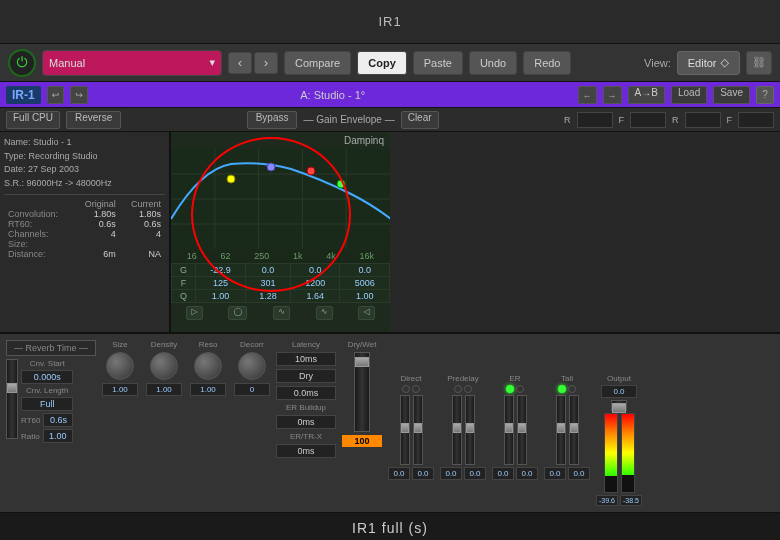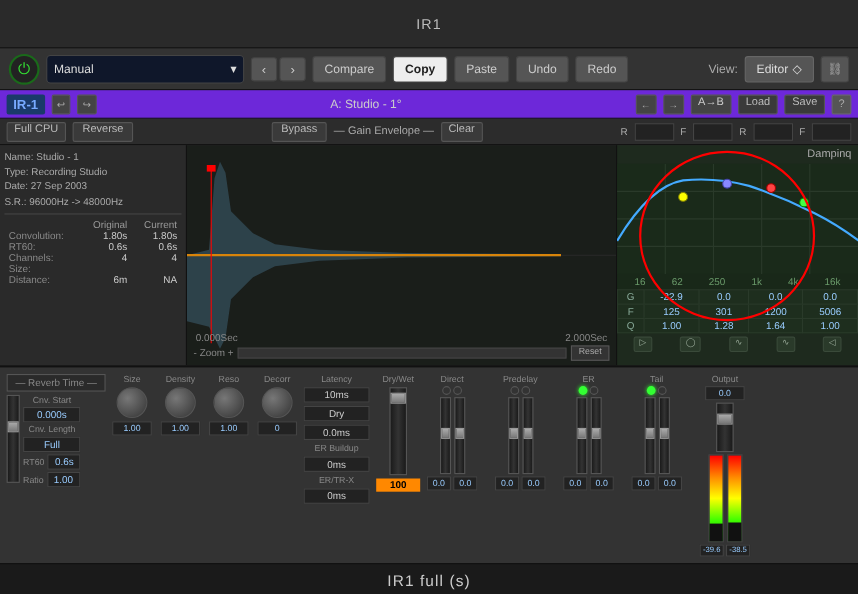--- a/index.html
+++ b/index.html
@@ -42,21 +42,21 @@
       width: 28px; height: 28px;
       border-radius: 50%;
       background: #222;
       border: 2px solid #1a6a1a;
       display: flex; align-items: center; justify-content: center;
       cursor: pointer;
       color: #3d3;
       font-size: 14px;
     }
     .preset-dropdown {
-      background: #0f172a;
+      background: #be185d;
       border: 1px solid #444;
       color: #ddd;
       height: 26px;
       width: 180px;
       padding: 0 6px;
       border-radius: 4px;
       display: flex; align-items: center; justify-content: space-between;
       cursor: pointer;
     }
     .toolbar-btn {
@@ -512,22 +512,23 @@
       font-size: 9px;
       font-weight: bold;
       text-align: center;
       padding: 1px 2px;
       width: 100%;
     }
 
     
     .mixer-section {
       display: flex;
-      gap: 16px;
+      gap: 6px;
       flex: 1;
+      margin-top: 34px;
     }
     .channel-label {
       color: #888;
       font-size: 8px;
       text-align: center;
     }
     .channel-value {
       background: #222;
       border: 1px solid #444;
       color: #9cf;
@@ -718,42 +719,20 @@
       </tr>
       <tr>
         <td class="label-col">Distance:</td>
         <td>6m</td>
         <td>NA</td>
       </tr>
     </tbody>
       </table>
   </div>
 
-  <div class="waveform-panel">
-    <svg class="waveform-svg" xmlns="http://www.w3.org/2000/svg">
-
-      <rect width="100%" height="100%" fill="#1a1e1a"></rect>
-
-      <line x1="0" y1="50%" x2="100%" y2="50%" stroke="#2a2a2a" stroke-width="1"></line>
-
-      <path d="M 0 100 L 20 95 L 25 30 L 30 15 L 35 25 L 40 60 L 60 80 L 80 90 L 120 95 L 200 98 L 340 99 L 340 101 L 200 102 L 120 105 L 80 110 L 60 120 L 40 140 L 35 175 L 30 185 L 25 175 L 20 165 L 0 160 Z" fill="#3a5a6a" opacity="0.6"></path>
-
-      <line x1="0" y1="100" x2="340" y2="100" stroke="#d8840a" stroke-width="2"></line>
-
-      <line x1="22" y1="20" x2="22" y2="180" stroke="red" stroke-width="1"></line>
-      <rect x="18" y="18" width="8" height="6" fill="red"></rect>
-    </svg>
-    <span class="waveform-time">0.000Sec</span>
-    <span class="waveform-time2">2.000Sec</span>
-    <div class="zoom-controls">
-      <span class="zoom-label">- Zoom +</span>
-      <div class="scroll-bar"></div>
-      <div class="reset-btn">Reset</div>
-    </div>
-  </div>
 
   <div class="eq-panel" style="position:relative;">
 
     <div class="red-circle" style="width:160px;height:155px;top:5px;left:20px;"></div>
 
     <div class="eq-header">Dampinq</div>
     <div class="eq-display">
       <svg class="eq-svg" xmlns="http://www.w3.org/2000/svg">
         <rect width="100%" height="100%" fill="#1a2a1a"></rect>
 

